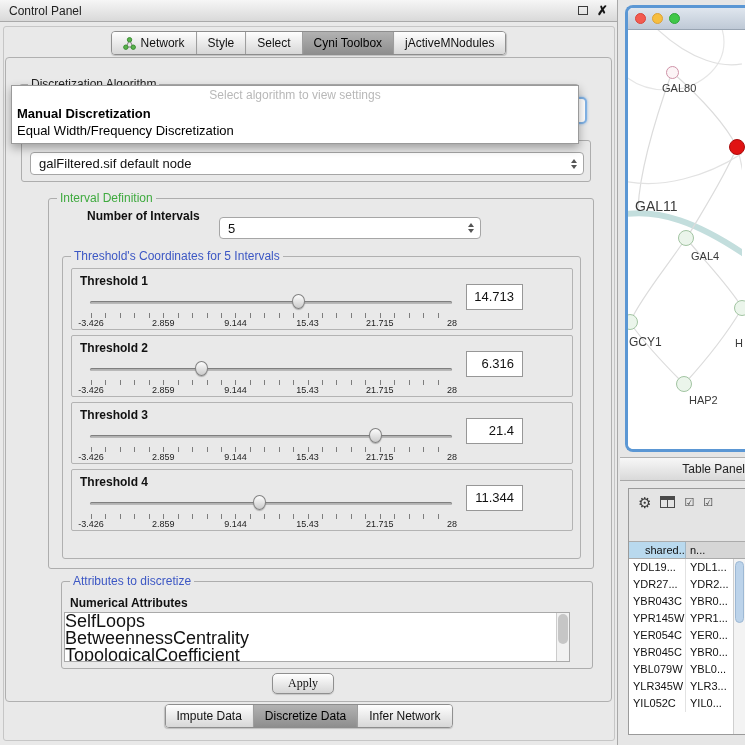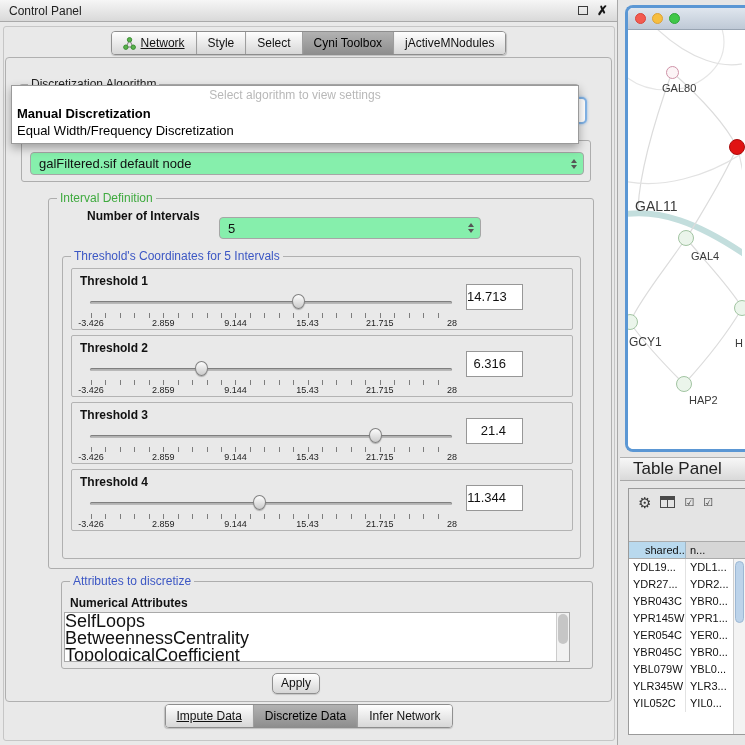--- a/index.html
+++ b/index.html
@@ -10,36 +10,36 @@
   .left-window { position:absolute; left:0; top:0; width:618px; height:745px; background:#e9e9e9; border-right:1px solid #a8a8a8; }
   .titlebar { height:22px; background:linear-gradient(#f6f6f6,#d9d9d9); border-bottom:1px solid #a9a9a9; display:flex; align-items:center; padding:0 9px; font-size:12px; color:#222; }
   .tb-sp { flex:1; }
   .box-icon { width:10px; height:9px; border:1.5px solid #3c3c3c; display:inline-block; margin-right:9px; }
   .x-icon { font-weight:bold; font-size:13px; color:#161616; line-height:1; }
   .content-frame { position:absolute; left:3px; top:26px; width:612px; height:715px; border:1px solid #c6c6c6; border-radius:3px; background:#e9e9e9; }
 
   
   .seg { display:inline-flex; border:1px solid #8d8d8d; border-radius:4px; overflow:hidden; box-shadow:0 1px 1px rgba(0,0,0,.18); }
   .seg-item { padding:0 11px; height:22px; line-height:21px; font-size:12px; background:linear-gradient(#fefefe,#d7d7d7); border-left:1px solid #9b9b9b; color:#111; display:flex; align-items:center; white-space:nowrap; cursor:default; }
-  .seg-item:first-child { border-left:none;text-decoration:underline; }
+  .seg-item:first-child { border-left:none; }
   .seg-item.active { background:linear-gradient(#b2b2b2,#8e8e8e); color:#000; }
   .top-seg { position:absolute; top:31px; left:50%; transform:translateX(-50%); z-index:6; }
   .bottom-seg { position:absolute; top:704px; left:50%; transform:translateX(-50%); z-index:6; }
   .net-ic { margin-right:5px; display:inline-flex; }
 
   .main-panel { position:absolute; left:5px; top:57px; width:607px; height:645px; border:1px solid #b0b0b0; border-radius:4px; background:#e9e9e9; }
 
   
   .group { position:absolute; border:1px solid #adadad; border-radius:3px; }
   .glabel { position:absolute; top:-8px; left:8px; background:#e9e9e9; padding:0 3px; font-size:12px; color:#222; white-space:nowrap; }
   .glabel.green { color:#3faa3f; }
   .glabel.blue { color:#3c57c4; }
 
   
-  .combo { position:absolute; background:#86efac; border:1px solid #a6a6a6; border-radius:4px; display:flex; align-items:center; font-size:13px; padding-left:8px; color:#111; }
+  .combo { position:absolute; background:#ffffff; border:1px solid #a6a6a6; border-radius:4px; display:flex; align-items:center; font-size:13px; padding-left:8px; color:#111; }
   .combo .arrows { margin-left:auto; padding-right:6px; display:flex; flex-direction:column; gap:2px; }
   .tri-up { width:0; height:0; border-left:3.5px solid transparent; border-right:3.5px solid transparent; border-bottom:4px solid #555; }
   .tri-dn { width:0; height:0; border-left:3.5px solid transparent; border-right:3.5px solid transparent; border-top:4px solid #555; }
 
   
   .popup { position:absolute; left:5px; top:27px; width:568px; background:#fff; border:1px solid #9a9a9a; box-shadow:0 4px 9px rgba(0,0,0,.32); z-index:50; padding-bottom:4px; }
   .popup-ph { text-align:center; color:#b8b8b8; font-size:12px; padding:2px 0 3px; }
   .popup-it { font-size:13px; padding:1px 5px; color:#000; }
   .popup-it.bold { font-weight:bold; }
   .focus-combo { position:absolute; left:15px; top:39px; width:566px; height:27px; background:#fff; border:2px solid #82b3e6; border-radius:5px; box-shadow:0 0 3px #8cb9e8; z-index:30; }
@@ -48,48 +48,48 @@
   .thr-group { position:absolute; left:13px; top:57px; width:519px; height:303px; border:1px solid #b0b0b0; border-radius:3px; }
   .thr-box { position:absolute; left:8px; width:502px; height:62px; border:1px solid #b3b3b3; border-radius:2px; background:#e9e9e9; }
   .thr-label { position:absolute; left:8px; top:5px; font-size:12px; font-weight:bold; }
   .slider { position:absolute; left:18px; top:25px; width:362px; height:16px; }
   .groove { position:absolute; left:0; right:0; top:7px; height:3px; background:#b9b9b9; border-radius:2px; box-shadow:inset 0 1px 1px rgba(0,0,0,.35); }
   .knob { position:absolute; top:0; width:13px; height:15px; margin-left:-7px; background:linear-gradient(#fdfdfd,#cbcbcb); border:1px solid #828282; border-radius:50% 50% 50% 50% / 46% 46% 54% 54%; box-shadow:0 1px 1px rgba(0,0,0,.25); }
   .ticks { position:absolute; left:19px; top:44px; width:361px; height:5px;
            background-image:repeating-linear-gradient(to right,#7d7d7d 0,#7d7d7d 1px,transparent 1px,transparent 14.44px); }
   .scale { position:absolute; left:19px; top:49px; width:361px; height:10px; }
   .scale span { position:absolute; transform:translateX(-50%); font-size:9px; color:#222; white-space:nowrap; }
-  .value-field { position:absolute; left:394px; top:15px; width:57px; height:26px; background:#fff; border:1px solid #979797; font-size:13px; line-height:24px; text-align:right; padding-right:16px; }
+  .value-field { position:absolute; left:394px; top:15px; width:57px; height:26px; background:#fff; border:1px solid #979797; font-size:13px; line-height:24px; text-align:right; padding-right:8px; }
 
   
   .attr-title { position:absolute; left:8px; top:14px; font-size:12px; font-weight:bold; }
   .attr-list { position:absolute; left:2px; top:30px; width:506px; height:50px; background:#fff; border:1px solid #a9a9a9; overflow:hidden; }
   .attr-item { font-size:18px; line-height:17px; padding-left:0; white-space:nowrap; }
   .vscroll { position:absolute; right:0; top:0; bottom:0; width:13px; background:#f2f2f2; border-left:1px solid #cccccc; }
   .vthumb { position:absolute; left:1px; right:1px; top:1px; height:30px; background:#c6c6c6; border-radius:5px; }
 
-  .apply-btn { position:absolute; left:266px; top:615px; width:48px; height:21px; background:linear-gradient(#ffffff,#d6d6d6); border:1px solid #8f8f8f; border-radius:5px; font-size:12px; text-align:center; line-height:19px; box-shadow:0 1px 1px rgba(0,0,0,.15); }
+  .apply-btn { position:absolute; left:266px; top:615px; width:62px; height:21px; background:linear-gradient(#ffffff,#d6d6d6); border:1px solid #8f8f8f; border-radius:5px; font-size:12px; text-align:center; line-height:19px; box-shadow:0 1px 1px rgba(0,0,0,.15);font-family:Liberation Serif, serif; }
 
   
   .net-window { position:absolute; left:625px; top:5px; width:122px; height:447px; border:3px solid #5b97d4; border-right:none; border-radius:8px 0 0 8px; background:#fff; overflow:hidden; }
   .net-titlebar { height:22px; background:linear-gradient(#dfe6ee,#bfc9d6); border-bottom:1px solid #98a4b2; display:flex; align-items:center; gap:6px; padding-left:7px; }
   .tl { width:11px; height:11px; border-radius:50%; }
   .tl.red { background:#f35b51; border:1px solid #d8453c; }
   .tl.yellow { background:#f6be40; border:1px solid #dba13a; }
   .tl.green { background:#3fc748; border:1px solid #2fa63a; }
   .net-canvas { position:relative; height:419px; background:#fff; overflow:hidden; }
   .nnode { position:absolute; width:16px; height:16px; border-radius:50%; background:#ebf5eb; border:1px solid #a2c4a2; }
   .nnode.pink { width:13px; height:13px; background:#fcf4f6; border-color:#cf93a8; }
   .nnode.red { background:#e01212; border-color:#a90d0d; }
   .nlabel { position:absolute; font-size:11px; color:#3a3a3a; white-space:nowrap; }
   .nlabel.big { font-size:14px; }
   .nlabel.mid { font-size:12px; }
 
   
-  .table-panel-bar { position:absolute; left:620px; top:457px; width:125px; height:24px; background:linear-gradient(#f7f7f7,#d9d9d9); border-top:1px solid #b0b0b0; border-bottom:1px solid #a8a8a8; font-size:17px; line-height:22px; padding-left:13px; color:#222; }
+  .table-panel-bar { position:absolute; left:620px; top:457px; width:125px; height:24px; background:linear-gradient(#f7f7f7,#d9d9d9); border-top:1px solid #b0b0b0; border-bottom:1px solid #a8a8a8; font-size:12px; line-height:22px; padding-left:13px; color:#222;text-align:right; }
   .table-window { position:absolute; left:628px; top:488px; width:117px; height:247px; background:#e4e4e4; border:1px solid #9a9a9a; border-right:none; }
   .tbl-toolbar { height:26px; display:flex; align-items:center; gap:9px; padding-left:9px; }
   .gear { font-size:15px; color:#3a3a3a; line-height:1; }
   .cols-icon { width:15px; height:12px; border:1px solid #4a4a4a;
       background-image:linear-gradient(to bottom,#4a4a4a 0 3px,transparent 3px),linear-gradient(to right,transparent 6px,#4a4a4a 6px,#4a4a4a 7px,transparent 7px); }
   .cbx { font-size:11px; color:#333; line-height:1; }
   .tbl-header { position:absolute; left:0; top:52px; right:0; height:18px; display:flex; background:#d6d6d6; border-top:1px solid #ababab; border-bottom:1px solid #ababab; }
   .th1 { width:57px; background:#b9d9ee; border-right:1px solid #9fb6c6; font-size:11px; line-height:16px; padding-left:16px; overflow:hidden; white-space:nowrap; }
   .th2 { flex:1; font-size:11px; line-height:16px; padding-left:4px; overflow:hidden; white-space:nowrap; }
   .tbl-body { position:absolute; left:0; top:70px; right:0; bottom:0; background:#fff; overflow:hidden; }

